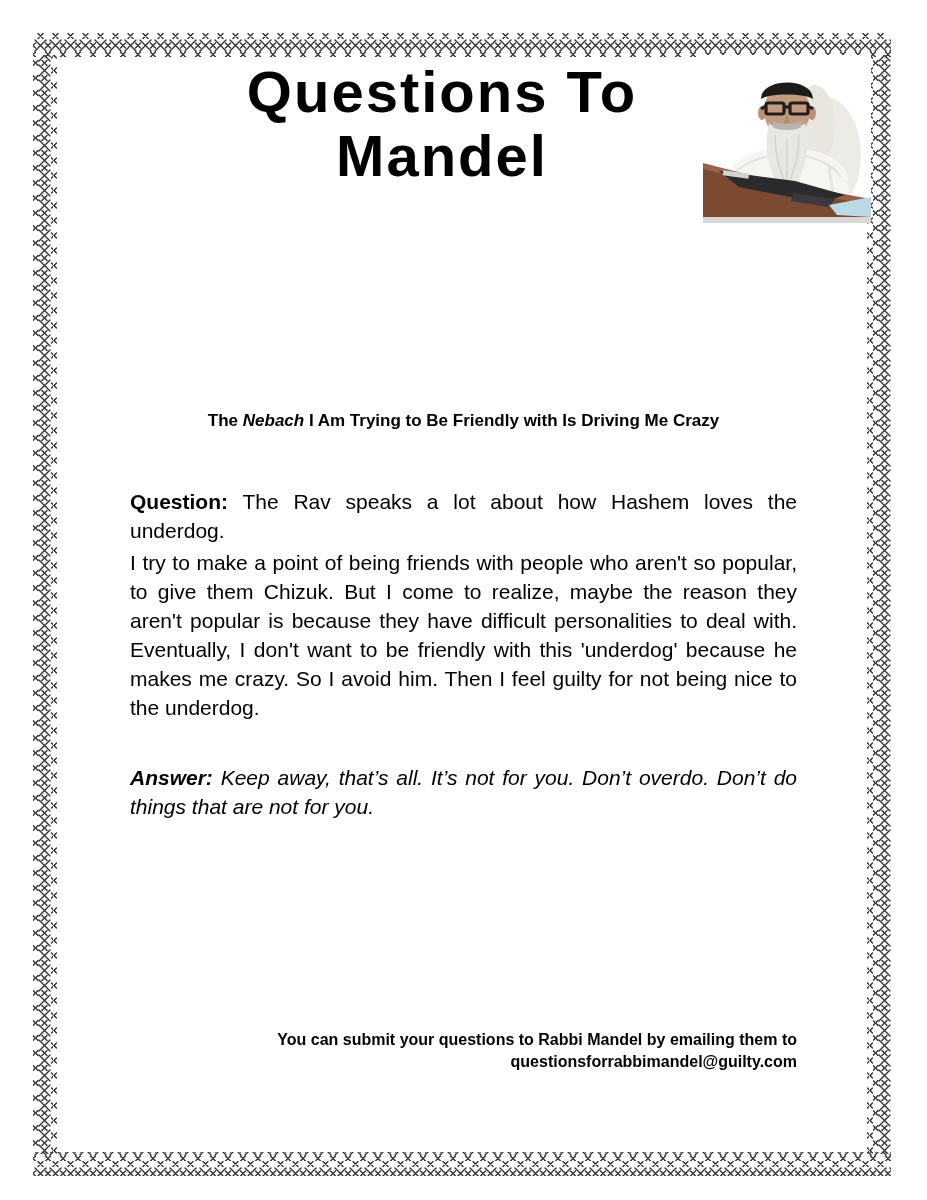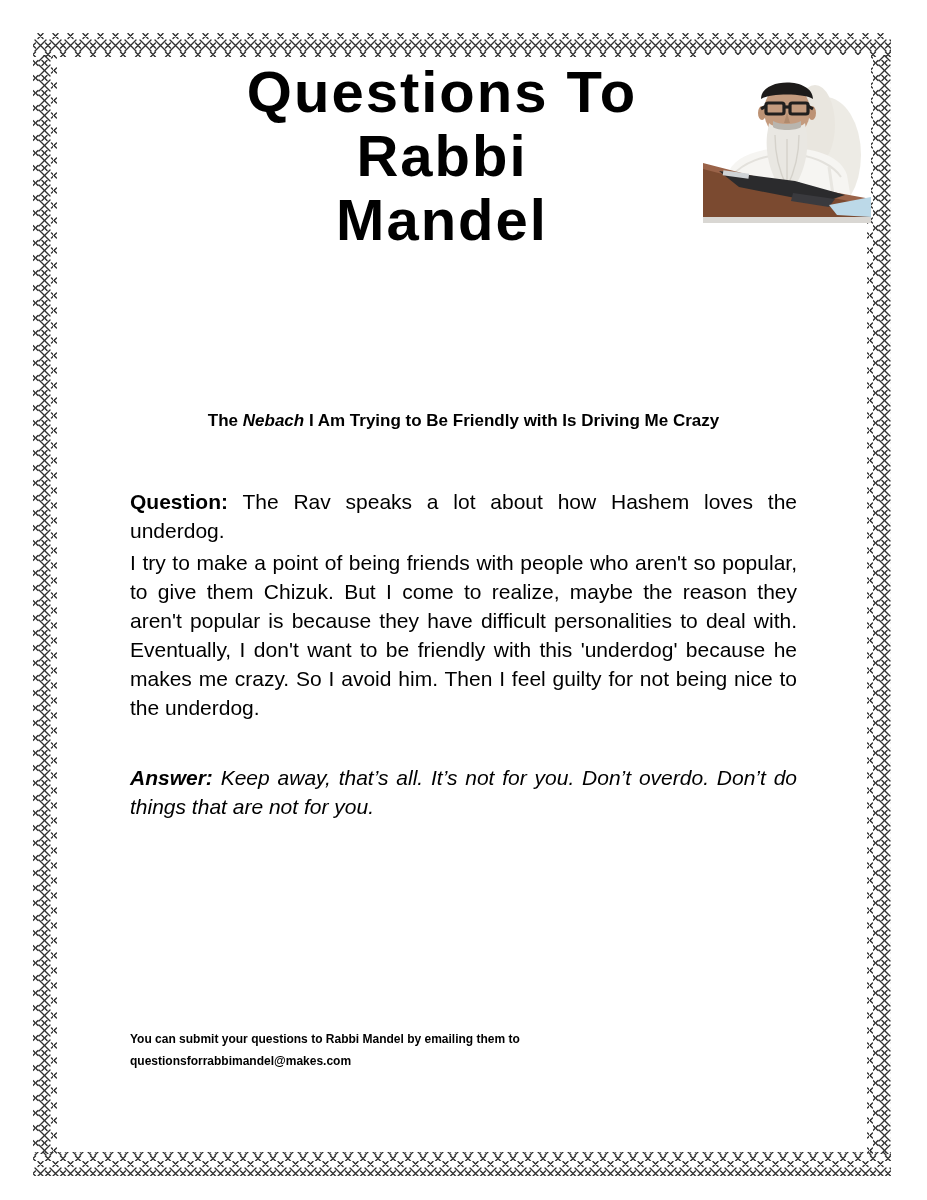--- a/index.html
+++ b/index.html
@@ -59,23 +59,23 @@
   }
   .body-text p { margin: 0 0 3px 0; }
   .body-text .lbl { font-weight: bold; }
   .body-text .it { }
   .answer-first { margin-top: 41px !important; font-style: italic; }
   .footer-note {
     position: absolute;
     left: 130px;
     top: 1029px;
     width: 667px;
-    text-align: left;
+    text-align: right;
     font-weight: bold;
-    font-size: 12px;
+    font-size: 16px;
     line-height: 21.5px;
   }
 </style>
 </head>
 <body>
 
 <div class="page">
 
   <svg class="stitch-border" width="858" height="1143" viewBox="0 0 858 1143">
     <defs>
@@ -99,21 +99,20 @@
       </pattern>
     </defs>
     <rect x="0" y="0" width="858" height="24" fill="url(#stitchH)"></rect>
     <rect x="0" y="1119" width="858" height="24" fill="url(#stitchH)"></rect>
     <rect x="0" y="22" width="24" height="1099" fill="url(#stitchV)"></rect>
     <rect x="834" y="22" width="24" height="1099" fill="url(#stitchV)"></rect>
   </svg>
 
   <div class="title-block">
     <div>Questions To</div>
-    <div>Rabbi</div>
     <div>Mandel</div>
   </div>
 
   <svg class="photo-frame" viewBox="0 0 168 168">
     <rect x="0" y="0" width="168" height="168" fill="#ffffff"></rect>
 
     <ellipse cx="122" cy="100" rx="36" ry="58" fill="#edebe5"></ellipse>
     <ellipse cx="112" cy="70" rx="20" ry="40" fill="#e9e6df"></ellipse>
 
     <path d="M18 168 L24 120 C30 102 52 94 84 92 C116 94 138 102 144 120 L152 168 Z" fill="#f6f5f2"></path>
@@ -169,16 +168,16 @@
   </div>
 
   <div class="body-text">
     <p><span class="lbl">Question:</span><span> The Rav speaks a lot about how Hashem loves the underdog.</span></p>
     <p><span>I try to make a point of being friends with people who aren't so popular, to give them </span><span class="it">Chizuk</span><span>. But I come to realize, maybe the reason they aren't popular is because they have difficult personalities to deal with. Eventually, I don't want to be friendly with this 'underdog' because he makes me crazy. So I avoid him. Then I feel guilty for not being nice to the underdog.</span></p>
     <p class="answer-first"><span class="lbl">Answer:</span><span> Keep away, that’s all. It’s not for you. Don’t overdo. Don’t do things that are not for you.</span></p>
   </div>
 
   <div class="footer-note">
     <div>You can submit your questions to Rabbi Mandel by emailing them to</div>
-    <div>questionsforrabbimandel@makes.com</div>
+    <div>questionsforrabbimandel@guilty.com</div>
   </div>
 
 </div>
 
 </body></html>

